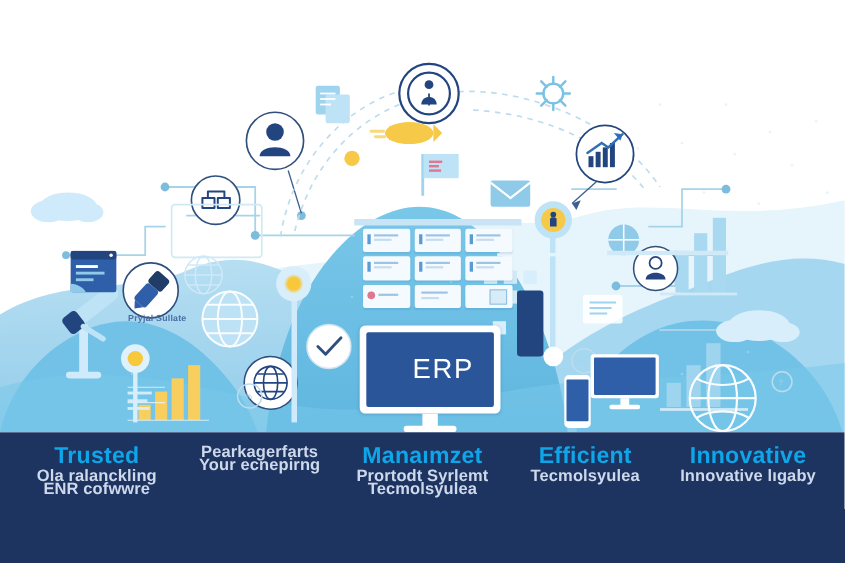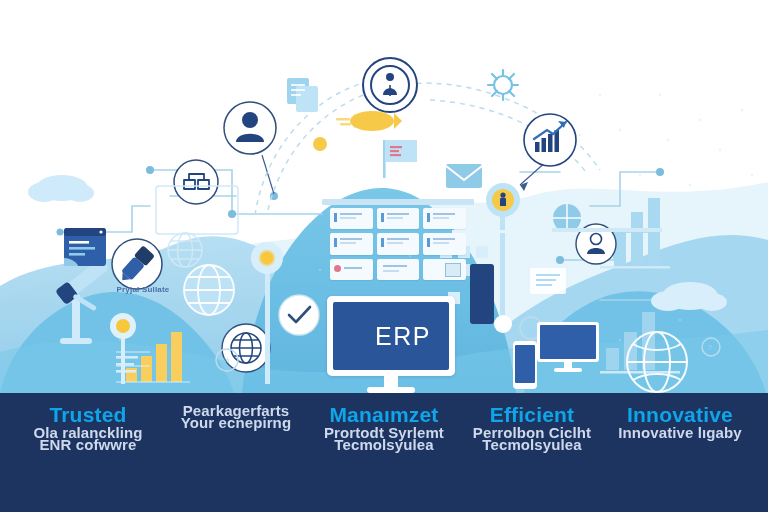--- a/index.html
+++ b/index.html
@@ -573,21 +573,20 @@
         <div class="band-title">Manaımzet</div>
         <div class="band-sub">
           <span>Prortodt Syrlemt</span>
           <span>Tecmolsyulea</span>
         </div>
       </div>
 
       <div class="band-col">
         <div class="band-title">Efficient</div>
         <div class="band-sub">
-          <span>Perrolbon Ciclht</span>
           <span>Tecmolsyulea</span>
         </div>
       </div>
 
       <div class="band-col">
         <div class="band-title">Innovative</div>
         <div class="band-sub">
           <span>Innovative lıgaby</span>
         </div>
       </div>

